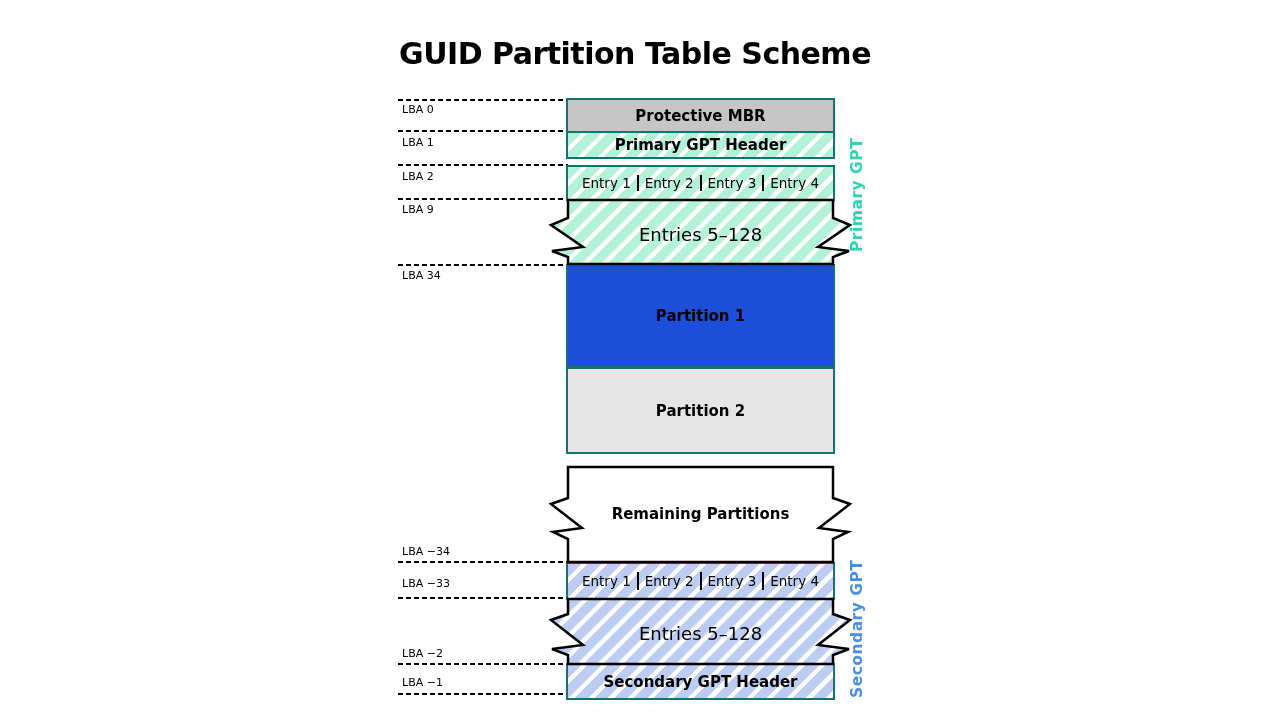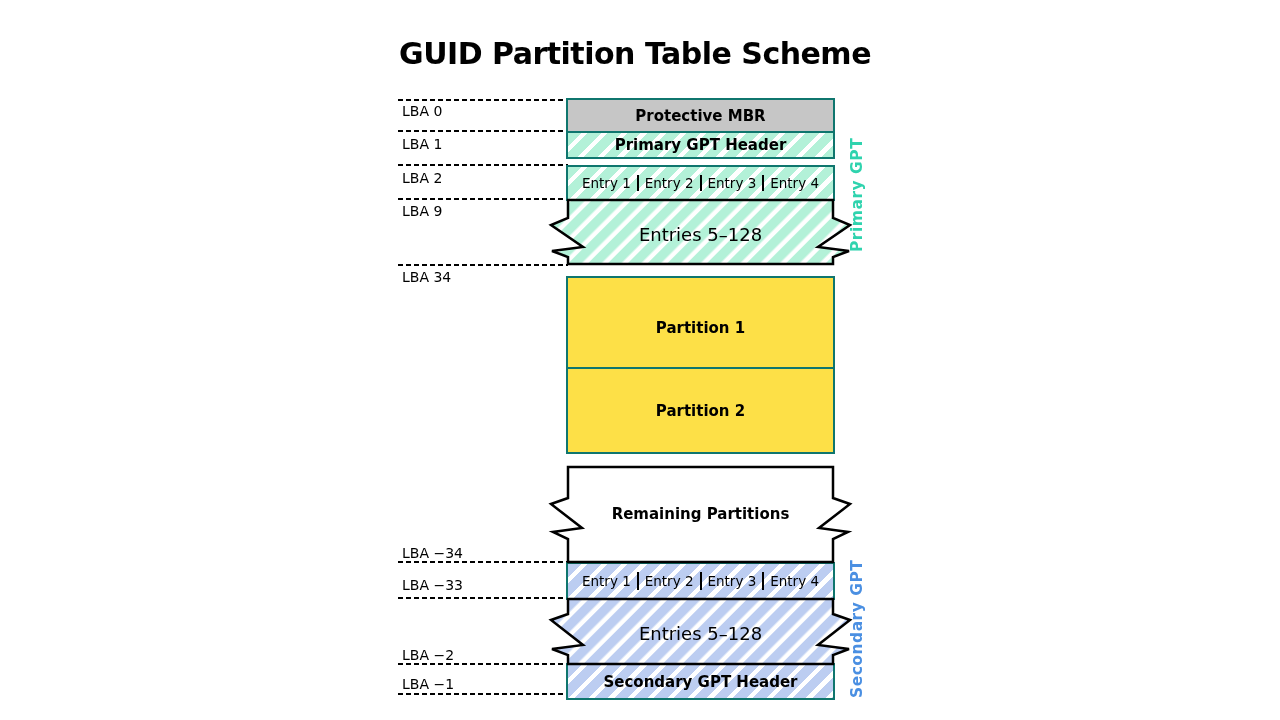--- a/index.html
+++ b/index.html
@@ -5,21 +5,21 @@
   html,body{margin:0;padding:0;background:#ffffff;}
   .stage{position:relative;width:1280px;height:720px;background:#ffffff;overflow:hidden;
          font-family:"DejaVu Sans","Liberation Sans",sans-serif;color:#000;border-radius:8px;}
 
   .title{position:absolute;left:335px;top:36px;width:600px;text-align:center;
          font-size:30px;font-weight:bold;letter-spacing:-0.5px;white-space:nowrap;}
 
   .dash-line{position:absolute;left:398px;width:170px;height:2px;
              background:repeating-linear-gradient(to right,#000 0 5px,transparent 5px 8px);}
 
-  .lba-label{position:absolute;left:402px;font-size:14px;white-space:nowrap;}
+  .lba-label{position:absolute;left:402px;font-size:11px;white-space:nowrap;}
 
   .block{position:absolute;left:566px;width:269px;box-sizing:border-box;
          border:2px solid #0f766e;display:flex;align-items:center;justify-content:center;}
   .block .lbl{font-weight:bold;font-size:15px;}
 
   .teal-stripe{background:repeating-linear-gradient(135deg,#b3f1d8 0 9.5px,#ffffff 9.5px 14px);}
   .blue-stripe{background:repeating-linear-gradient(135deg,#bccdf1 0 9.5px,#ffffff 9.5px 14px);}
   .mbr{background:#c6c6c6;}
 
   .entry-row{padding:8px;}
@@ -76,25 +76,25 @@
 
   <div class="block teal-stripe entry-row" style="top:165px;height:36px">
     <div class="cells">
       <div class="cell">Entry 1</div>
       <div class="cell">Entry 2</div>
       <div class="cell">Entry 3</div>
       <div class="cell">Entry 4</div>
     </div>
   </div>
 
-  <div class="block" style="top:276px;height:104px;background:#fde047">
+  <div class="block" style="top:264px;height:104px;background:#1d4ed8">
     <span class="lbl">Partition 1</span>
   </div>
 
-  <div class="block" style="top:367px;height:87px;background:#fde047">
+  <div class="block" style="top:367px;height:87px;background:#e5e5e5">
     <span class="lbl">Partition 2</span>
   </div>
 
   <div class="block blue-stripe entry-row" style="top:562px;height:38px">
     <div class="cells">
       <div class="cell">Entry 1</div>
       <div class="cell">Entry 2</div>
       <div class="cell">Entry 3</div>
       <div class="cell">Entry 4</div>
     </div>

